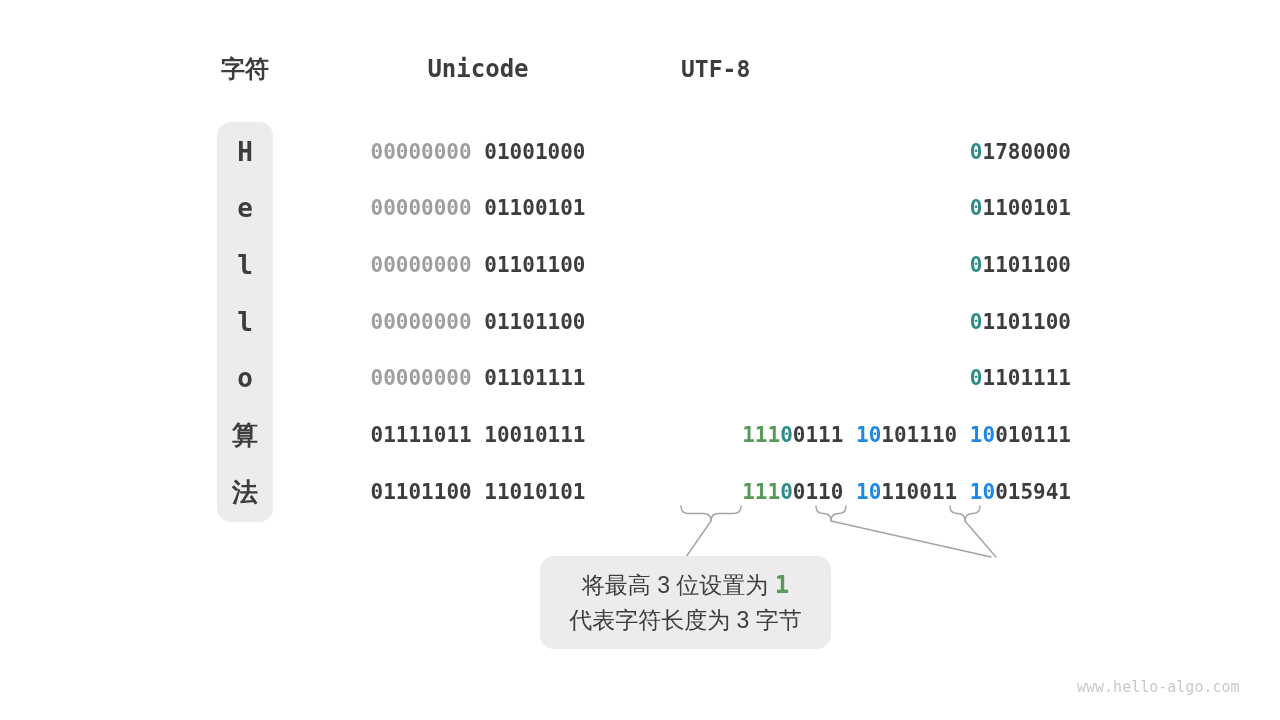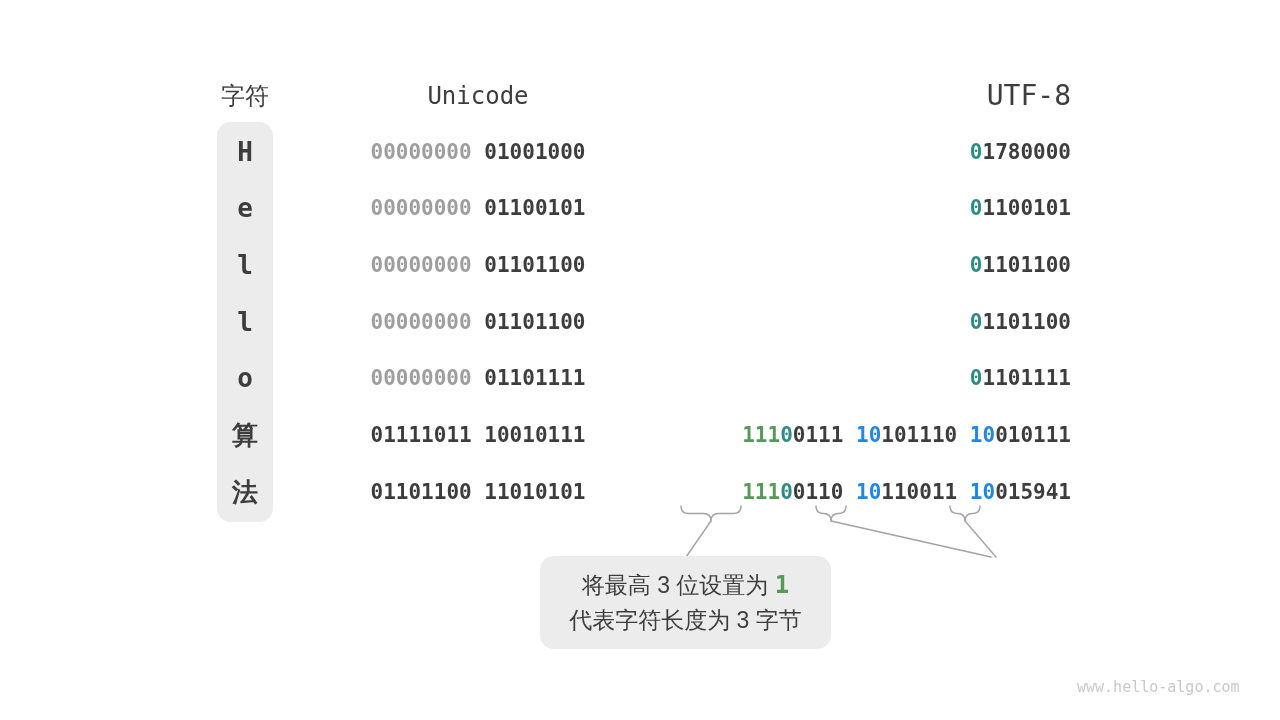--- a/index.html
+++ b/index.html
@@ -2,24 +2,24 @@
 <html style="--green: #569a58; --teal: #2d8c85; --blue: #1e88e5; --dark: #3d3d3d; --gray: #9e9e9e; --panel: #ececec; --line: #a3a3a3; --watermark: #c9c9c9;"><head>
 <meta charset="utf-8">
 <style>
   html,body{margin:0;padding:0;background:#ffffff;}
   .canvas{
     position:relative;width:1280px;height:720px;background:#ffffff;overflow:hidden;
     font-family:"Liberation Sans","DejaVu Sans",sans-serif;
   }
   .mono{font-family:"DejaVu Sans Mono","Liberation Mono",monospace;}
   
-  .hdr{position:absolute;top:79px;height:34px;line-height:34px;font-weight:normal;color:var(--dark);}
+  .hdr{position:absolute;top:52px;height:34px;line-height:34px;font-weight:bold;color:var(--dark);}
   .hdr-char{left:217px;width:56px;text-align:center;font-size:24px;}
   .hdr-unicode{left:278px;width:400px;text-align:center;font-size:24px;}
-  .hdr-utf8{left:681px;width:390px;text-align:right;font-size:28px;}
+  .hdr-utf8{left:681px;width:390px;text-align:left;font-size:23px;}
   .char-pill{
     position:absolute;left:217px;top:122px;width:56px;height:400px;
     background:var(--panel);border-radius:14px;
   }
   .row{position:absolute;left:0;width:1280px;height:34px;line-height:34px;}
   .cell{position:absolute;top:0;height:34px;white-space:pre;font-size:21px;font-weight:bold;}
   .cell-char{left:217px;width:56px;text-align:center;font-size:26px;color:var(--dark);}
   .cell-unicode{left:278px;width:400px;text-align:center;}
   .cell-utf8{left:600px;width:471px;text-align:right;}
   .c-dark{color:var(--dark);}

